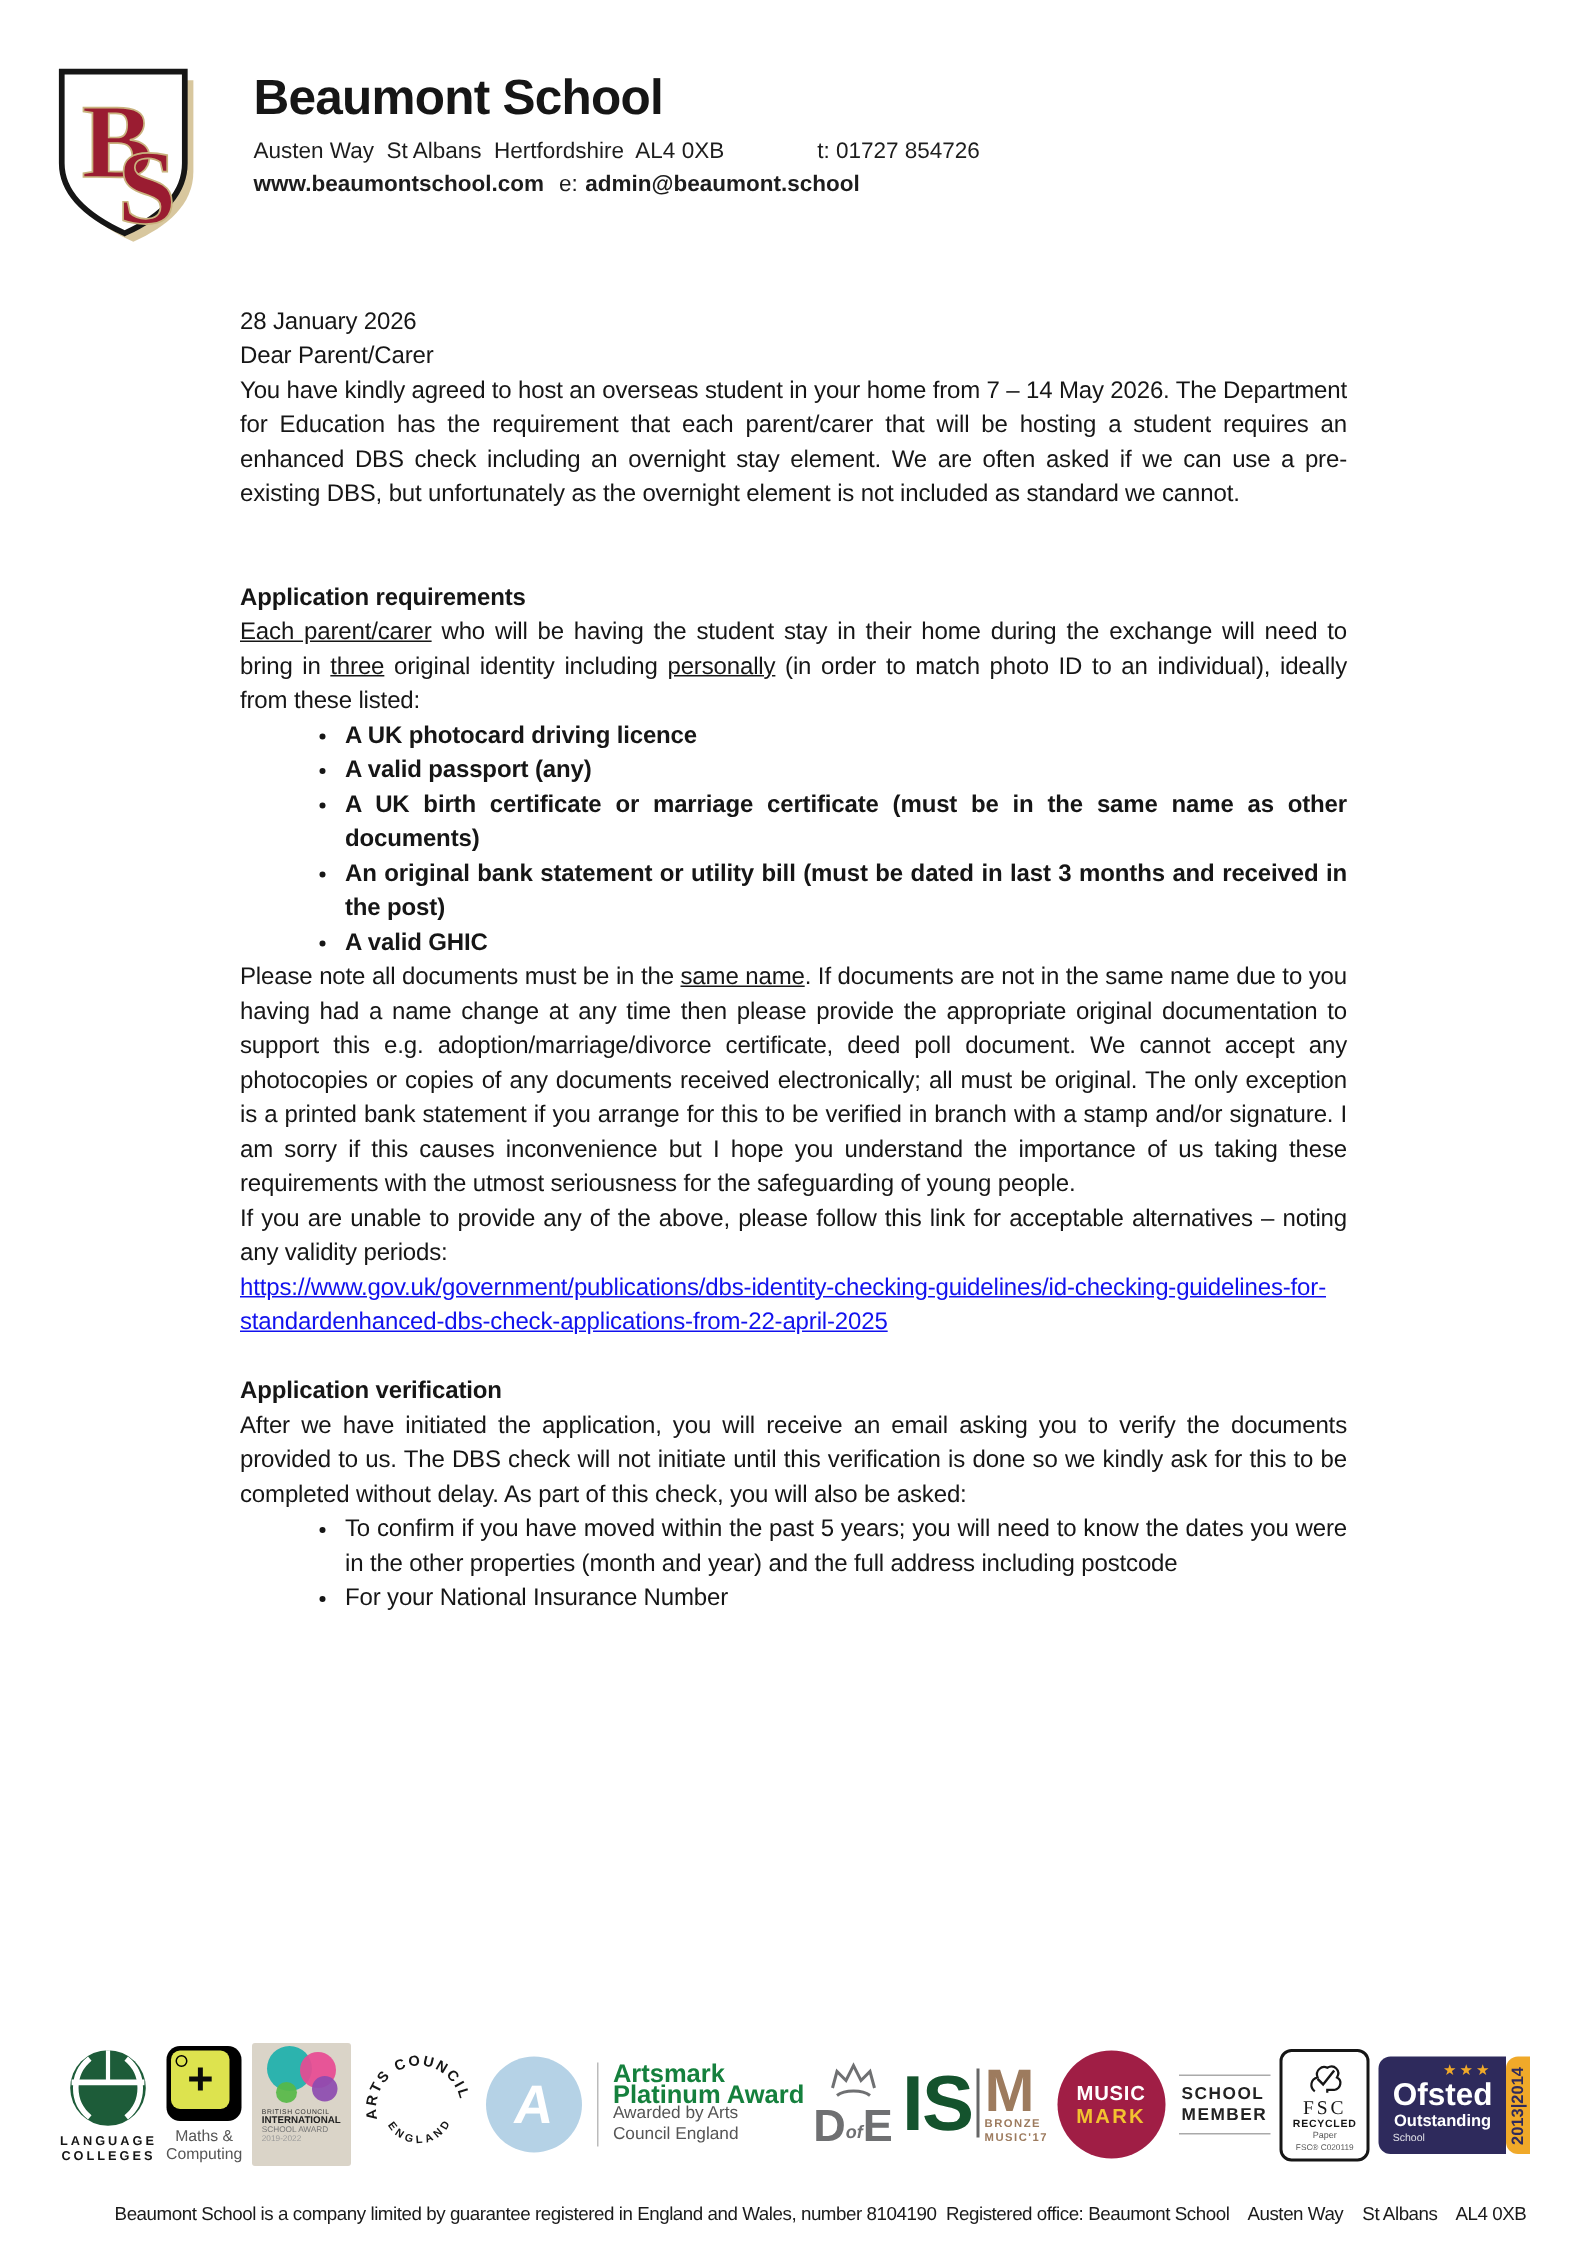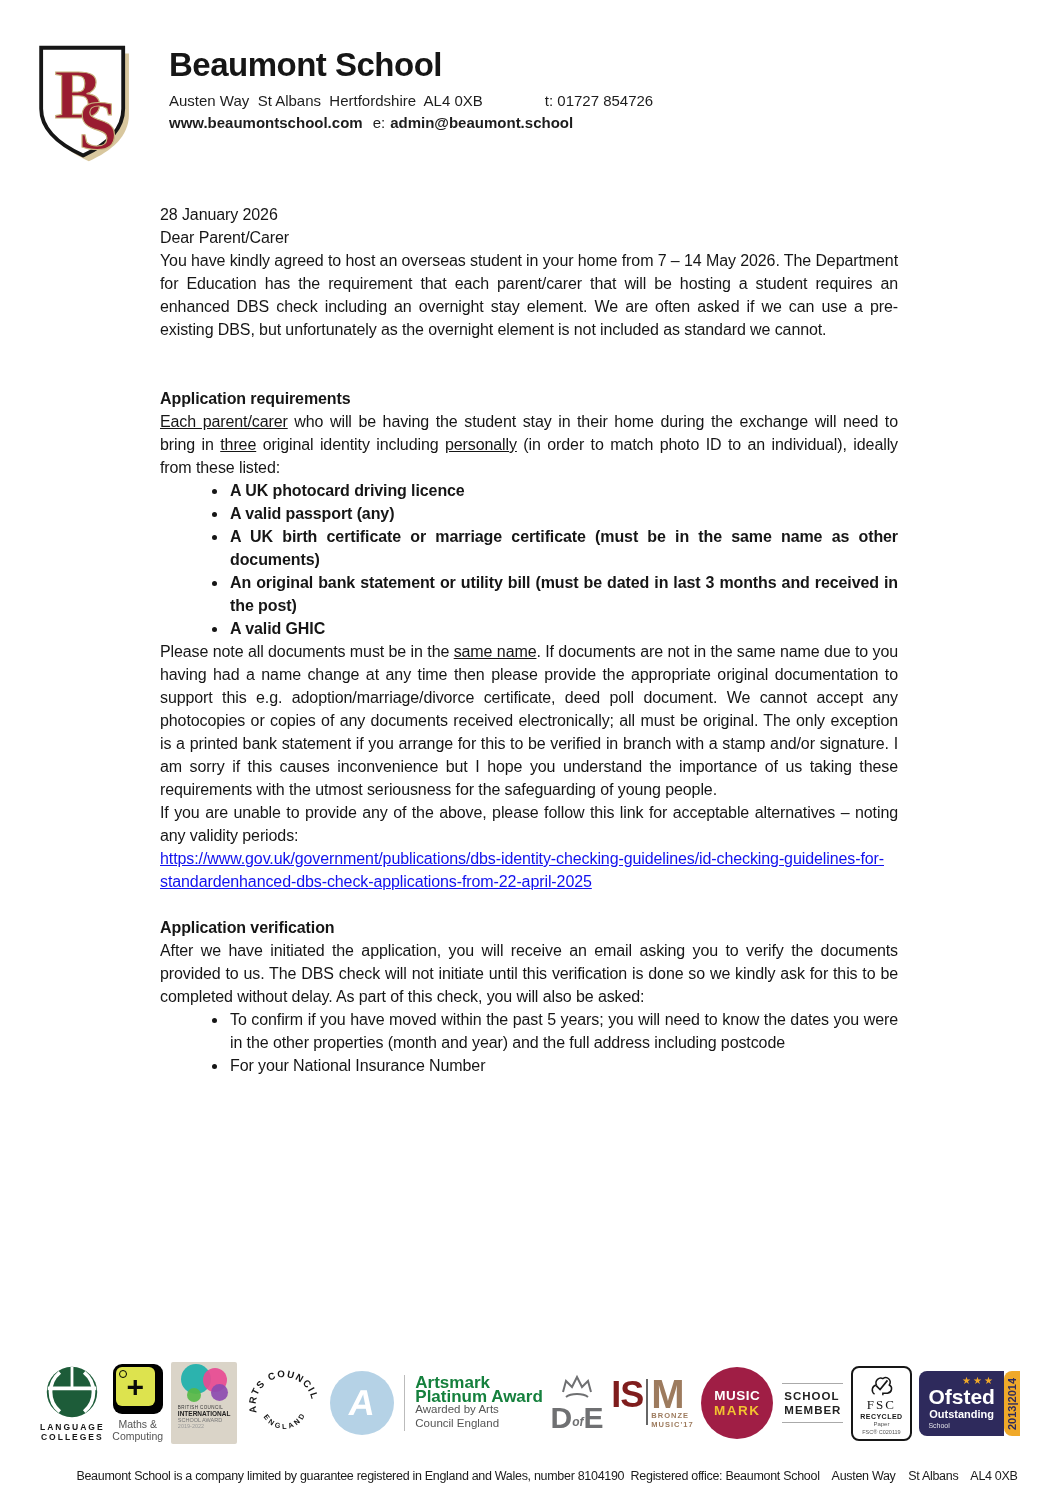--- a/index.html
+++ b/index.html
@@ -74,21 +74,21 @@
   .am-div { width:1px; height:56px; background:#bbb; margin:0 10px; }
   .am-txt { font-size:11.5px; line-height:13.5px; color:#555; }
   .am-txt .b { font-weight:700; color:#15803d; font-size:17px; }
 
   .dofe { color:var(--dofe-grey,#6f7072); }
   .dofe-word { font-weight:800; line-height:1; margin-top:1px; }
   .dd,.de { font-size:30px; }
   .dof { font-size:12px; font-style:italic; position:relative; top:-2px; }
 
   .ism { flex-direction:row; align-items:flex-start; }
-  .ism-is { font-size:36px; font-weight:800; line-height:1; color:#7f1d1d; letter-spacing:-1px; }
+  .ism-is { font-size:52px; font-weight:800; line-height:1; color:#14532d; letter-spacing:-1px; }
   .ism-bar { width:2px; height:46px; background:#666; margin:2px 3px 0 3px; }
   .ism-right { display:flex; flex-direction:column; }
   .ism-m { font-size:40px; font-weight:800; line-height:.85; color:var(--ism-bronze,#9d7b5e); }
   .ism-s1,.ism-s2 { font-size:7.5px; font-weight:700; letter-spacing:1px; color:var(--ism-bronze,#9d7b5e); line-height:9px; }
 
   .mm { flex-direction:row; align-items:center; }
   .mm-circle { width:72px; height:72px; border-radius:50%; background:var(--music-mark-red,#a01e45);
     display:flex; flex-direction:column; align-items:center; justify-content:center; }
   .mm-music { color:#fff; font-size:13.5px; font-weight:800; letter-spacing:.5px; line-height:15px; }
   .mm-mark  { color:#f2c230; font-size:13.5px; font-weight:800; letter-spacing:1.5px; line-height:15px; }

